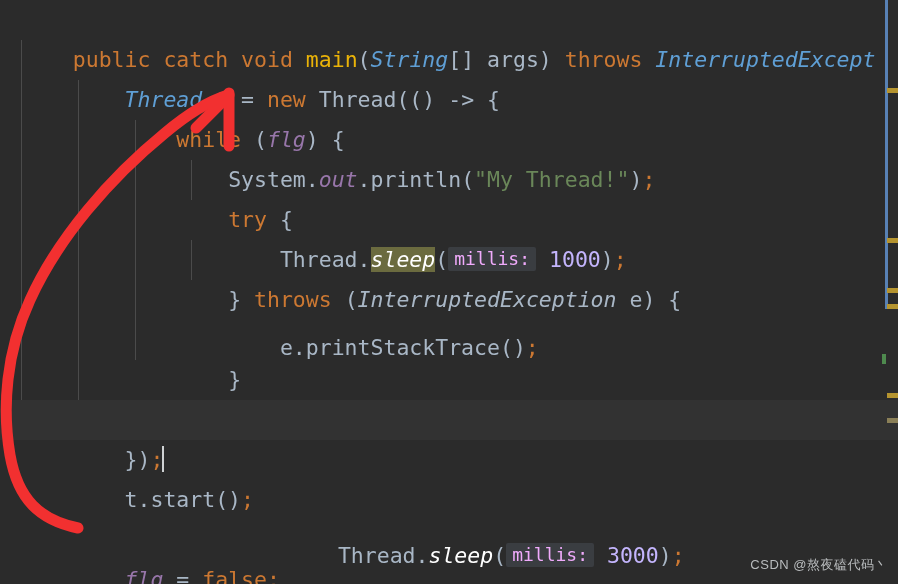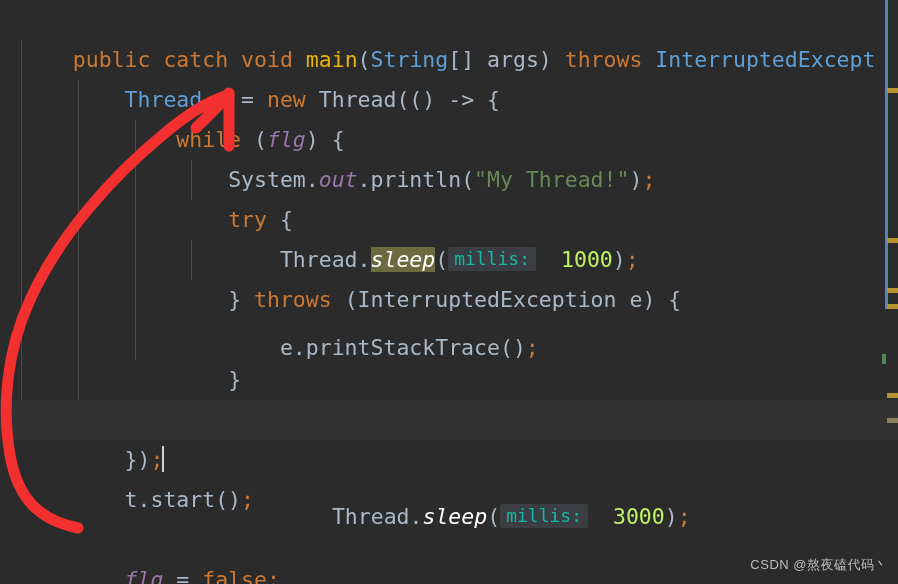--- a/index.html
+++ b/index.html
@@ -31,35 +31,35 @@
     line-height:40px;
     font-size:21.5px;
     letter-spacing:0px;
     white-space:pre;
     color:#a9b7c6;
   }
   .line .txt{display:inline-block;padding-left:21px;}
   .line.cur{background:#323232;}
   
   .kw    {color:#cc7832;}          
-  .cls   {color:#5f9fd5;}          
+  .cls   {color:#5f9fd5;font-style:italic;}          
   .mth   {color:#eab308;}          
   .str   {color:#6a8759;}          
-  .num   {color:#bef264;padding-left:12px;}          
+  .num   {color:#c4b5fd;}          
   .fld   {color:#9876aa;font-style:italic;}  
   .stm   {color:#ffffff;font-style:italic;}  
   .semi  {color:#cc7832;}
   .punc  {color:#a9b7c6;}
   
   .hl{background:#6b6b3f;}
   
   .hint{
     display:inline-block;
     background:#3a3d41;
-    color:#14b8a6;
+    color:#f0abfc;
     border-radius:2px;
     font-size:18px;
     line-height:24px;
     padding:0 6px;
     vertical-align:2px;
     font-family:"DejaVu Sans Mono","Liberation Mono",monospace;
   }
   
   .caret{
     display:inline-block;
@@ -150,21 +150,21 @@
   </div>
 
   <div class="line cur" style="top:400px;">
     <span class="txt">    <span class="punc">})</span><span class="semi">;</span><span class="caret"></span></span>
   </div>
 
   <div class="line" style="top:440px;">
     <span class="txt">    <span class="punc">t.start()</span><span class="semi">;</span></span>
   </div>
 
-  <div class="line" style="top:457px;text-align:center;">
+  <div class="line" style="top:496px;text-align:center;">
     <span class="txt">    <span class="punc">Thread.</span><span class="stm">sleep</span><span class="punc">(</span><span class="hint">millis:</span><span class="num"> 3000</span><span class="punc">)</span><span class="semi">;</span></span>
   </div>
 
   <div class="line" style="top:520px;">
     <span class="txt">    <span class="fld">flg</span><span class="punc"> = </span><span class="kw">false</span><span class="semi">;</span></span>
   </div>
 
   <div class="line" style="top:556px;">
     
   </div>

